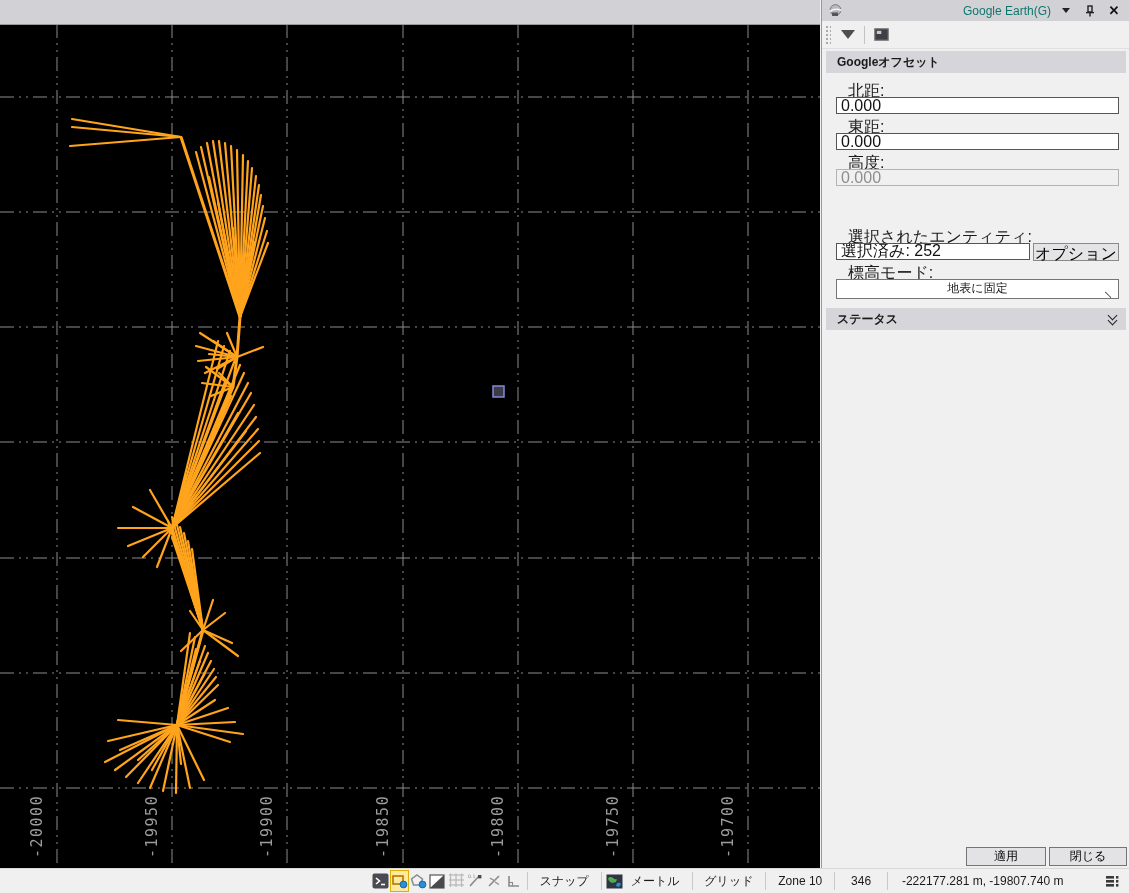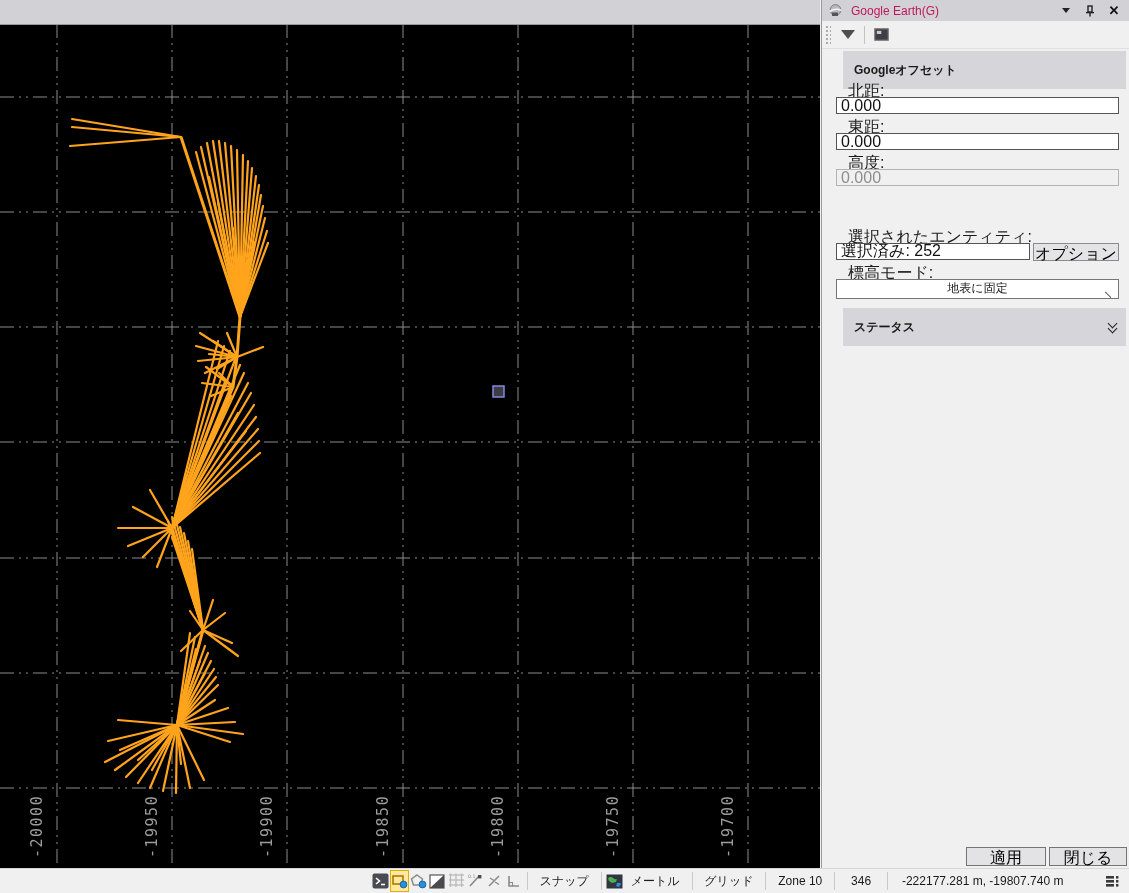--- a/index.html
+++ b/index.html
@@ -6,44 +6,44 @@
   .app{position:relative;width:1129px;height:893px;background:#f0f0f0;
        font-family:"Liberation Sans",sans-serif;font-size:12px;color:#1a1a1a;
        overflow:hidden;user-select:none;}
   
   .canvas-wrap{position:absolute;left:0;top:0;width:820px;height:868px;background:#000;}
   .canvas-topstrip{position:absolute;left:0;top:0;width:820px;height:24px;background:#d2d2d6;border-bottom:1px solid #9a9a9a;}
   #cad-svg{position:absolute;left:0;top:0;}
   
   .panel{position:absolute;left:821px;top:0;width:308px;height:868px;background:#f0f0f0;border-left:1px solid #9a9a9a;box-sizing:border-box;}
   .panel-titlebar{position:absolute;left:0;top:0;right:0;height:21px;background:#d2d2d6;display:flex;align-items:center;padding:0 6px;box-sizing:border-box;}
-  .panel-title{margin-left:8px;font-size:12px;color:#be185d;flex:1;}
+  .panel-title{margin-left:8px;font-size:12px;color:#0f766e;flex:1;text-align:right;}
   .tb-btn{width:18px;height:16px;display:flex;align-items:center;justify-content:center;margin-left:6px;cursor:default;}
   .caret-down{width:0;height:0;border-left:4px solid transparent;border-right:4px solid transparent;border-top:5px solid #222;}
   .close-x{font-size:13px;font-weight:bold;color:#111;line-height:1;}
   .panel-toolbar{position:absolute;left:0;top:21px;right:0;height:27px;background:#f0f0f0;display:flex;align-items:center;border-bottom:1px solid #e0e0e0;}
   .grip-dots{width:6px;height:20px;margin:0 4px 0 3px;
      background-image:radial-gradient(#a9a9a9 1px, transparent 1.2px);
      background-size:4px 4px;}
   .tool-ic{width:22px;height:20px;display:flex;align-items:center;justify-content:center;margin:0 2px;}
   .tool-sep{width:1px;height:18px;background:#c3c3c3;margin:0 3px;}
-  .sec-header{position:absolute;left:21px;right:3px;height:38px;background:#d6d6da;display:flex;align-items:center;}
+  .sec-header{position:absolute;left:4px;right:3px;height:22px;background:#d6d6da;display:flex;align-items:center;}
   .sec-header span{font-weight:bold;padding-left:11px;font-size:12px;}
   .chev2{margin-left:auto;margin-right:10px;display:flex;flex-direction:column;gap:1px;}
   .chev2 i{display:block;width:6px;height:6px;border-right:1.6px solid #222;border-bottom:1.6px solid #222;transform:rotate(45deg);margin-top:-3px;}
   .fld-label{position:absolute;left:26px;font-size:16px;}
   .fld-input{position:absolute;left:14px;width:283px;height:17px;box-sizing:border-box;border:1px solid #555;background:#fff;
      font-family:"Liberation Sans",sans-serif;font-size:16px;padding:0 4px;color:#111;}
   .fld-input:disabled{background:#f0f0f0;border-color:#b4b4b4;color:#8e8e8e;}
   .opt-btn{position:absolute;left:211px;width:86px;height:18px;box-sizing:border-box;background:#e4e4e6;border:1px solid #8a8a8a;
      font-family:"Liberation Sans",sans-serif;font-size:16px;text-align:center;padding:0;}
   .combo{position:absolute;left:14px;width:283px;height:20px;box-sizing:border-box;border:1px solid #767676;background:#fff;display:flex;align-items:center;padding:0 6px;}
   .combo .chev{margin-left:auto;width:7px;height:7px;border-right:1.4px solid #555;border-bottom:1.4px solid #555;transform:rotate(45deg) translate(-2px,-2px);}
   .btn{position:absolute;height:19px;box-sizing:border-box;background:#e3e3e5;border:1px solid #757575;
-     font-family:"Liberation Sans",sans-serif;font-size:16px;text-align:center;padding:0;}
+     font-family:"Liberation Sans",sans-serif;font-size:12px;text-align:center;padding:0;}
   
   .statusbar{position:absolute;left:0;top:868px;width:1129px;height:25px;background:#f0f0f0;border-top:1px solid #d8d8d8;
      display:flex;align-items:center;box-sizing:border-box;font-size:12px;}
   .sb-spacer{width:458px;height:100%;}
   .sb-ic{width:21px;height:20px;display:flex;align-items:center;justify-content:center;border:1px solid transparent;}
   .sb-ic.active{background:#ffe9a0;border:1px solid #e0b000;}
   .sb-sep{width:1px;height:18px;background:#c8c8c8;margin:0 4px;}
   .sb-txt{padding:0 8px;white-space:nowrap;}
   .sb-cell{display:flex;align-items:center;white-space:nowrap;}
   .sb-coords{padding:0 10px;min-width:190px;}

